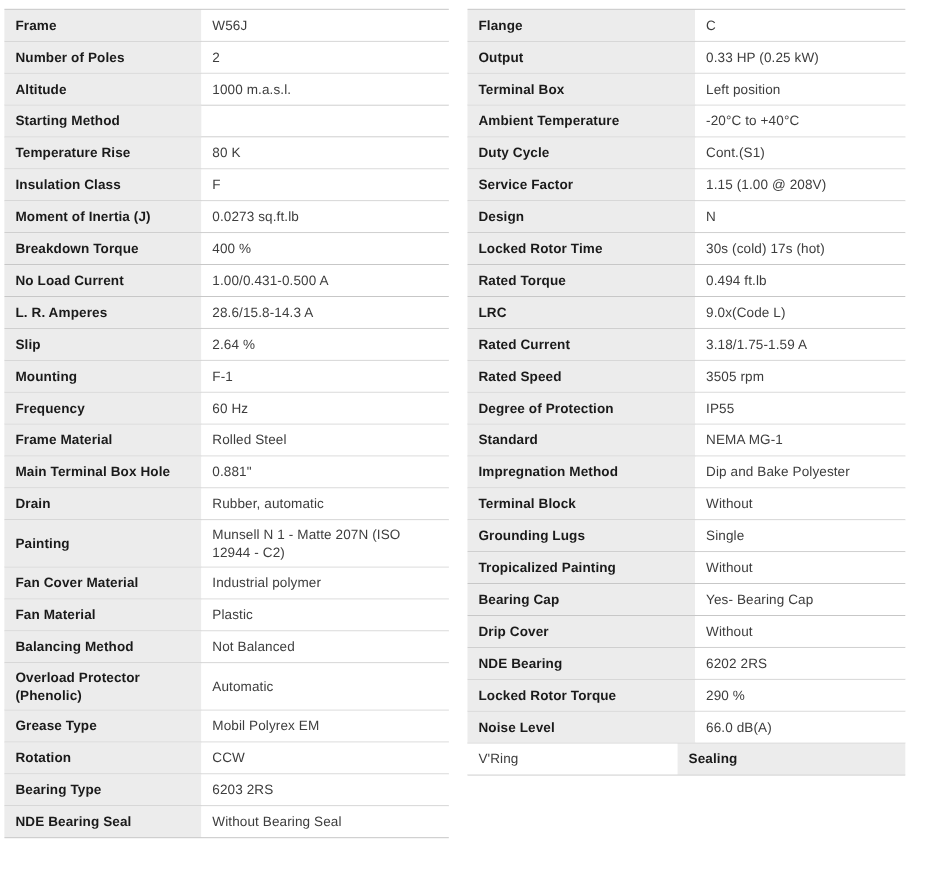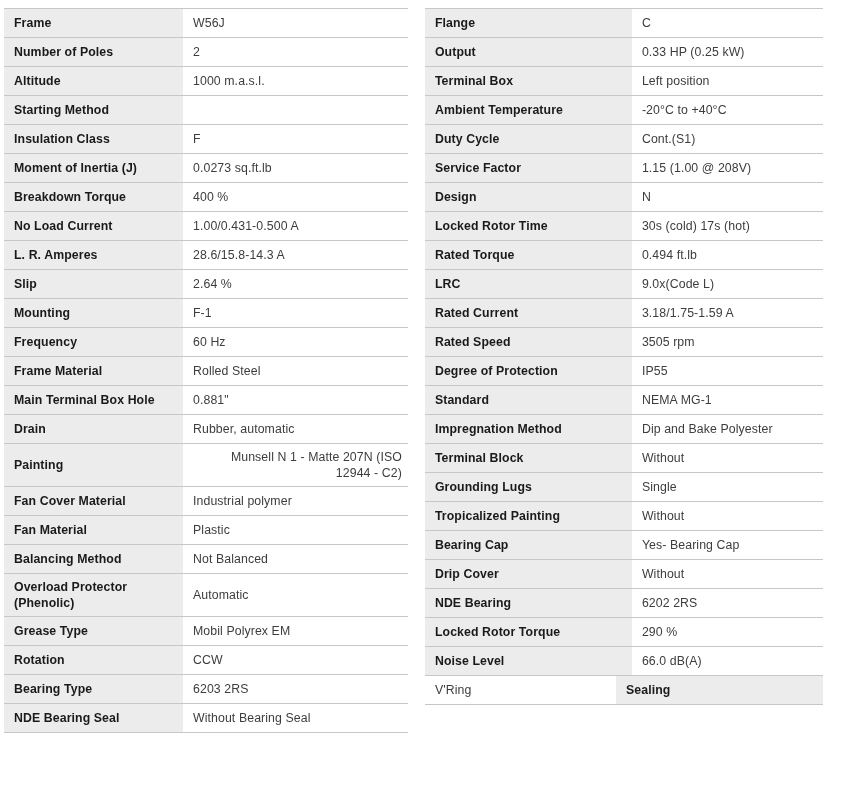--- a/index.html
+++ b/index.html
@@ -46,21 +46,20 @@
     color: #1a1a1a;
     padding: 5px 6px 5px 10px;
   }
   .spec-table.left  .cell.label { width: 179px; }
   .spec-table.right .cell.label { width: 207px; }
   .cell.value {
     flex: 1 1 auto;
     background: #ffffff;
     color: #3d3d3d;
     padding: 5px 6px 5px 10px;
-    text-align: right;
   }
 </style>
 </head>
 <body>
 
 <div class="page">
   <div class="sheet">
     <div class="spec-table left">
         <div class="spec-row">
           <div class="cell label">Frame</div>
@@ -71,20 +70,24 @@
           <div class="cell value">2</div>
         </div>
         <div class="spec-row">
           <div class="cell label">Altitude</div>
           <div class="cell value">1000 m.a.s.l.</div>
         </div>
         <div class="spec-row">
           <div class="cell label">Starting Method</div>
         </div>
         <div class="spec-row">
+          <div class="cell label">Temperature Rise</div>
+          <div class="cell value">80 K</div>
+        </div>
+        <div class="spec-row">
           <div class="cell label">Insulation Class</div>
           <div class="cell value">F</div>
         </div>
         <div class="spec-row">
           <div class="cell label">Moment of Inertia (J)</div>
           <div class="cell value">0.0273 sq.ft.lb</div>
         </div>
         <div class="spec-row">
           <div class="cell label">Breakdown Torque</div>
           <div class="cell value">400 %</div>

